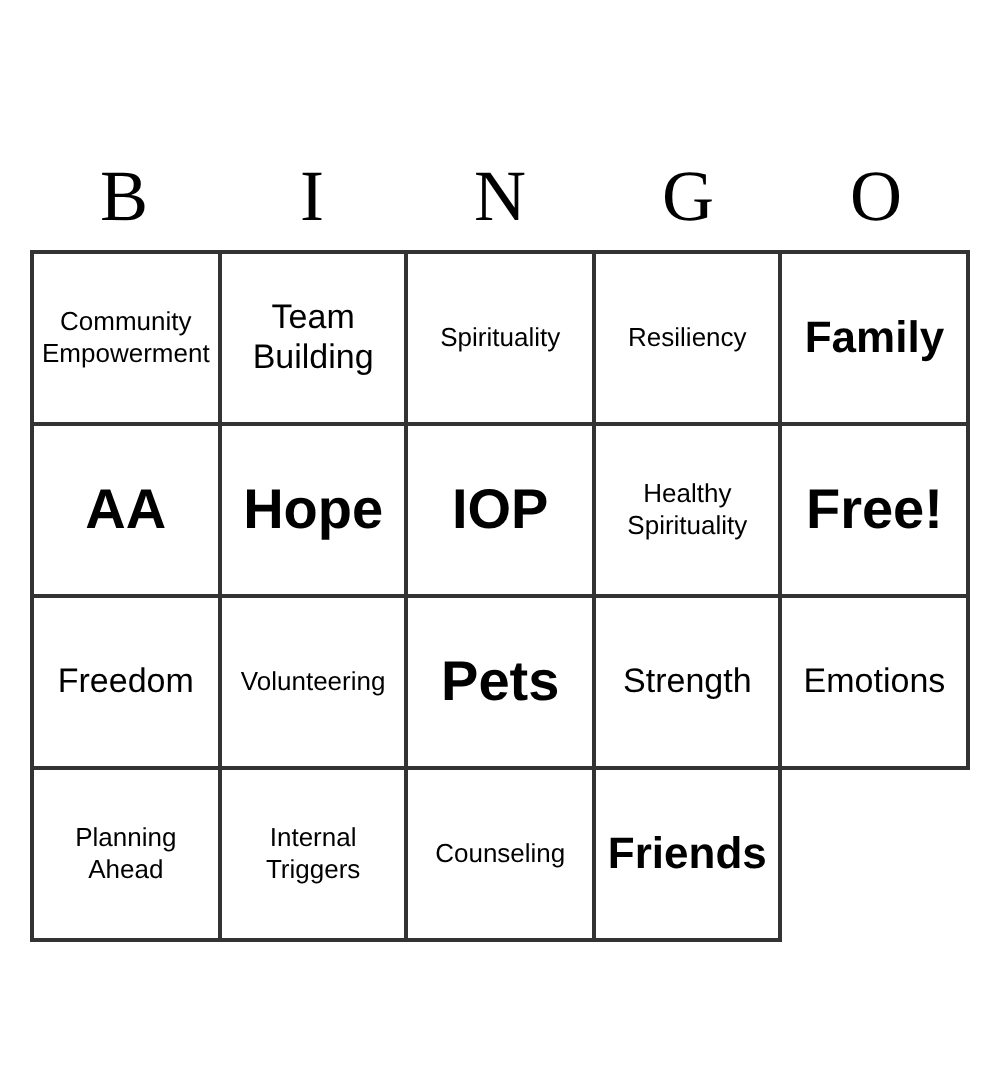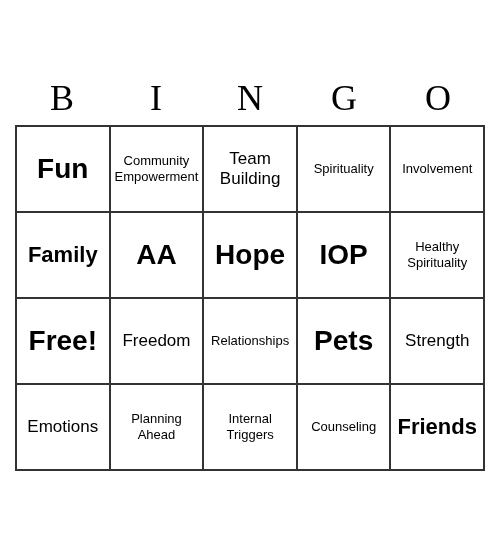--- a/index.html
+++ b/index.html
@@ -89,33 +89,30 @@
 
   <div class="bingo-header-letter">B</div>
       <div class="bingo-header-letter">I</div>
       <div class="bingo-header-letter">N</div>
       <div class="bingo-header-letter">G</div>
       <div class="bingo-header-letter">O</div>
     </div>
   <div class="bingo-grid">
 
       <div class="bingo-cell">
-        <span class="cell-text size-xl">Fun</span>
-      </div>
-      <div class="bingo-cell">
         <span class="cell-text size-sm">Community Empowerment</span>
       </div>
       <div class="bingo-cell">
         <span class="cell-text size-md">Team Building</span>
       </div>
       <div class="bingo-cell">
         <span class="cell-text size-sm">Spirituality</span>
       </div>
       <div class="bingo-cell">
-        <span class="cell-text size-sm">Involvement</span>
+        <span class="cell-text size-sm">Resiliency</span>
       </div>
       <div class="bingo-cell">
         <span class="cell-text size-lg">Family</span>
       </div>
       <div class="bingo-cell">
         <span class="cell-text size-xl">AA</span>
       </div>
       <div class="bingo-cell">
         <span class="cell-text size-xl">Hope</span>
       </div>
@@ -125,21 +122,21 @@
       <div class="bingo-cell">
         <span class="cell-text size-sm">Healthy Spirituality</span>
       </div>
       <div class="bingo-cell">
         <span class="cell-text size-xl">Free!</span>
       </div>
       <div class="bingo-cell">
         <span class="cell-text size-md">Freedom</span>
       </div>
       <div class="bingo-cell">
-        <span class="cell-text size-sm">Relationships</span>
+        <span class="cell-text size-sm">Volunteering</span>
       </div>
       <div class="bingo-cell">
         <span class="cell-text size-xl">Pets</span>
       </div>
       <div class="bingo-cell">
         <span class="cell-text size-md">Strength</span>
       </div>
       <div class="bingo-cell">
         <span class="cell-text size-md">Emotions</span>
       </div>

